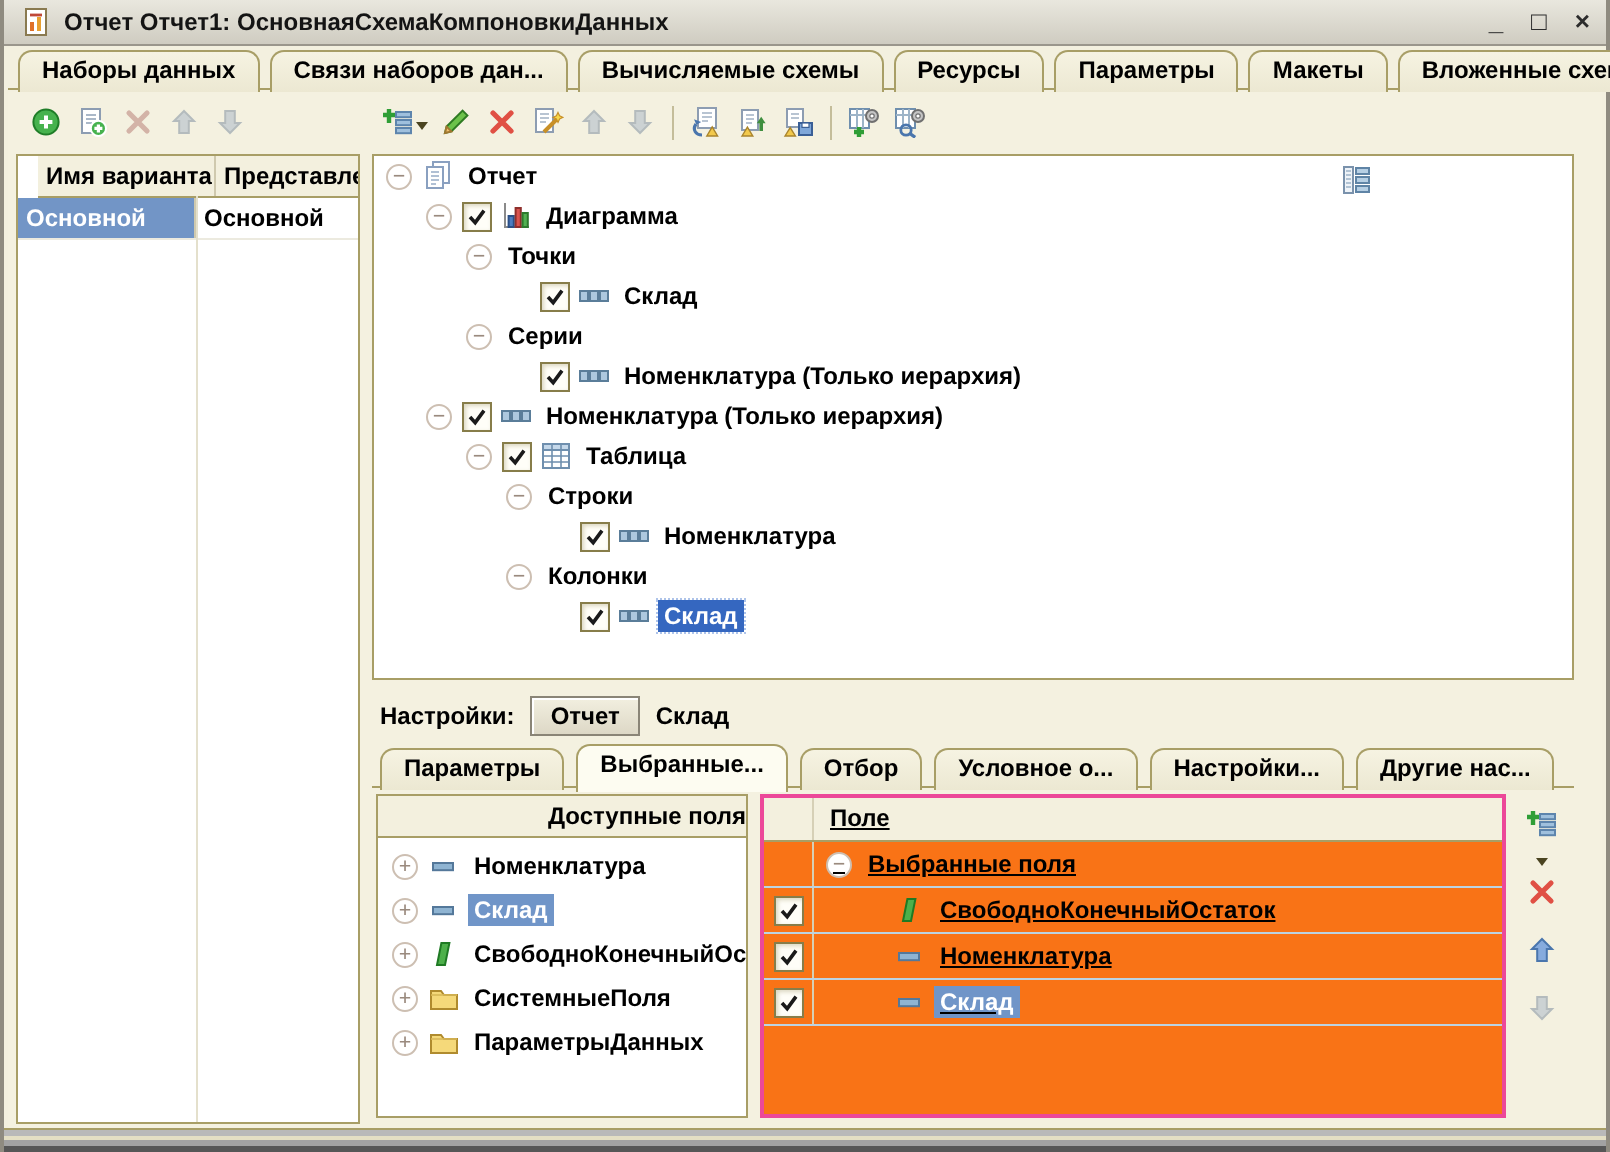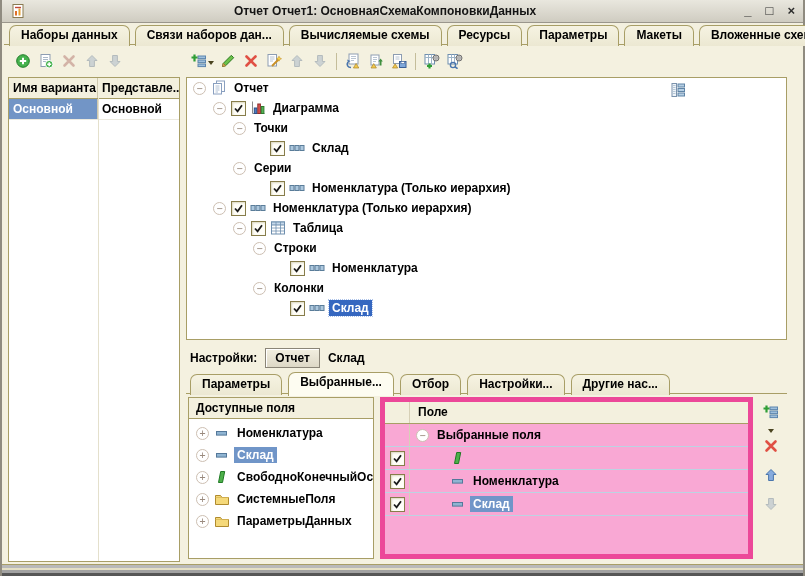--- a/index.html
+++ b/index.html
@@ -7,42 +7,42 @@
     width:805px;height:576px;position:relative;overflow:hidden;
     font-family:"Liberation Sans",sans-serif;font-weight:bold;font-size:12px;
     background:#5a6a66;color:#000;
   }
   .window{position:absolute;inset:0;background:#f3f0df;box-sizing:border-box;
     border-left:2px solid #8f8b80;border-right:2px solid #8f8b80;}
   
   .titlebar{height:22px;background:linear-gradient(#e9e7de,#cfccc1);
     border-bottom:1px solid #9a968c;display:flex;align-items:center;padding:0 8px;gap:6px;}
   .title-icon{width:16px;height:16px;flex:0 0 auto;display:inline-flex;}
-  .title-text{flex:1;color:#141414;white-space:nowrap;overflow:hidden;text-align:center;}
+  .title-text{flex:1;color:#141414;white-space:nowrap;overflow:hidden;}
   .win-controls{display:flex;gap:14px;color:#2c2c2c;font-size:13px;}
   .win-controls span{cursor:default;line-height:18px;}
   
   .tabbar{position:absolute;left:2px;right:2px;top:22px;height:23px;
     border-bottom:1px solid #a89e66;display:flex;gap:5px;padding-left:5px;box-sizing:border-box;}
   .tab,.tab2{border:1px solid #a89e66;border-bottom:none;border-radius:7px 7px 0 0;
     background:linear-gradient(#f6f3e2,#ece8d2);padding:2px 11px 0 11px;height:18px;
     margin-top:3px;white-space:nowrap;cursor:default;}
   .tab.active,.tab2.active{background:#fdfcf1;margin-top:1px;height:21px;position:relative;z-index:3;}
   
   .content{position:absolute;left:2px;right:2px;top:46px;bottom:12px;background:#f4f1e0;}
   .toolbar{height:30px;display:flex;align-items:center;gap:3px;padding-left:5px;}
   .tbtn{width:20px;height:20px;display:inline-flex;align-items:center;justify-content:center;position:relative;cursor:default;}
   .tbtn.disabled{opacity:.42;filter:saturate(.5);}
   .tb-sep{width:1px;height:17px;background:#c4bd9a;margin:0 3px;}
   .dd{width:0;height:0;border:3px solid transparent;border-top:4px solid #4a4420;margin-left:1px;margin-top:7px;display:inline-block;}
   .dd-below{width:0;height:0;border:3px solid transparent;border-top:4px solid #4a4420;display:block;margin:-2px auto 0 auto;}
   
   .left-panel{position:absolute;left:4px;top:0;width:172px;bottom:2px;}
   .variants-box{position:absolute;top:31px;left:0;right:0;bottom:0;border:1px solid #a89e66;background:#fff;overflow:hidden;}
-  .v-head{display:flex;height:20px;background:#f3f0de;border-bottom:1px solid #a89e66;}
+  .v-head{display:flex;height:20px;background:#f3f0de;border-bottom:1px solid #a89e66;margin-left:10px;}
   .v-head .hcell{padding:3px 0 0 4px;box-sizing:border-box;white-space:nowrap;overflow:hidden;}
   .v-head .hcell:first-child{width:89px;border-right:1px solid #cfc9ae;}
   .v-head .hcell:last-child{flex:1;}
   .v-row{display:flex;height:20px;border-bottom:1px solid #eceadf;}
   .v-cell{padding:3px 0 0 4px;box-sizing:border-box;white-space:nowrap;overflow:hidden;}
   .v-cell.c0{width:89px;border-right:1px solid #cfc9ae;}
   .v-cell.c1{flex:1;}
   .v-cell.sel{background:#7295c6;color:#fff;}
   .v-colline{position:absolute;left:89px;top:20px;bottom:0;width:1px;background:#e4e0cc;}
   
@@ -62,25 +62,25 @@
   .lbl.sel-light{background:#7095c8;color:#fff;}
   .corner-icon{position:absolute;top:4px;right:100px;width:16px;height:16px;}
   
   .settings-bar{position:absolute;top:301px;left:6px;height:22px;display:flex;align-items:center;gap:8px;}
   .report-btn{border:1px solid #8a8577;background:linear-gradient(#f2efe0,#ddd8c6);
     box-shadow:inset 1px 1px 0 #fff;padding:2px 9px;cursor:default;}
   .sub-tabbar{position:absolute;top:325px;left:2px;right:12px;height:23px;
     border-bottom:1px solid #a89e66;display:flex;gap:6px;padding-left:4px;box-sizing:border-box;}
   
   .fields-area{position:absolute;top:348px;left:2px;right:12px;bottom:0;}
-  .avail-box{position:absolute;left:2px;top:3px;width:184px;bottom:3px;border:1px solid #a89e66;background:#fff;overflow:hidden;}
+  .avail-box{position:absolute;left:2px;top:3px;width:184px;bottom:3px;border:1px solid #a89e66;background:#fff;overflow:hidden;text-align:right;}
   .panel-head{height:21px;background:#f3f0de;border-bottom:1px solid #a89e66;padding:3px 0 0 7px;box-sizing:border-box;}
   .af-row{display:flex;align-items:center;height:22px;padding-left:7px;white-space:nowrap;}
   .af-first{margin-top:3px;}
-  .sel-box{position:absolute;left:194px;right:34px;top:3px;bottom:3px;border:5px solid #ec4899;background:#f9a8d4;overflow:hidden;}
+  .sel-box{position:absolute;left:194px;right:34px;top:3px;bottom:3px;border:2px solid #ec4899;background:#f97316;overflow:hidden;text-decoration:underline;}
   .sf-head{display:flex;height:21px;background:#f3f0de;border-bottom:1px solid #a89e66;}
   .sf-cbcol{width:24px;border-right:1px solid #d6d0b6;flex:0 0 auto;display:flex;align-items:center;justify-content:center;}
   .sf-fieldcol{flex:1;padding:3px 0 0 8px;box-sizing:border-box;}
   .sf-row{display:flex;height:22px;border-bottom:1px solid #bcd3e2;}
   .sf-field{flex:1;display:flex;align-items:center;white-space:nowrap;}
   .sf-field.group{padding-left:6px;}
   .sf-field.data{padding-left:40px;}
   .side-toolbar{position:absolute;right:2px;top:8px;width:28px;display:flex;flex-direction:column;align-items:center;}
   .side-toolbar .tbtn{margin-bottom:9px;}
   
@@ -423,20 +423,21 @@
       <div class="settings-bar">
         <span>Настройки:</span>
         <span class="report-btn">Отчет</span>
         <span>Склад</span>
       </div>
 
       <div class="sub-tabbar" id="settings-tabs">
           <div class="tab2">Параметры</div>
           <div class="tab2 active">Выбранные...</div>
           <div class="tab2">Отбор</div>
+          <div class="tab2">Условное о...</div>
           <div class="tab2">Настройки...</div>
           <div class="tab2">Другие нас...</div>
         </div>
 
       <div class="fields-area">
         <div class="avail-box">
           <div class="panel-head">Доступные поля</div>
           <div id="available-list">
               <div class="af-row af-first">
                 <span class="xg">+</span>
@@ -508,20 +509,21 @@
                       <path d="M2 5.5l2.6 2.8L9 2.3" fill="none" stroke="#1a1a1a" stroke-width="1.8"></path>
                     </svg>
                   </span>
                 </div>
                 <div class="sf-field data">
                   <span class="ic">
                     <svg xmlns="http://www.w3.org/2000/svg" width="16" height="16" viewBox="0 0 16 16">
                       <path d="M4.5 13.5l2.2-11h4l-2.2 11z" fill="#4db04a" stroke="#1f7a24"></path>
                     </svg>
                   </span>
+                  <span class="lbl">СвободноКонечныйОстаток</span>
                 </div>
               </div>
               <div class="sf-row">
                 <div class="sf-cbcol">
                   <span class="cb" style="margin: 0px;">
                     <svg width="11" height="11" viewBox="0 0 11 11">
                       <path d="M2 5.5l2.6 2.8L9 2.3" fill="none" stroke="#1a1a1a" stroke-width="1.8"></path>
                     </svg>
                   </span>
                 </div>

